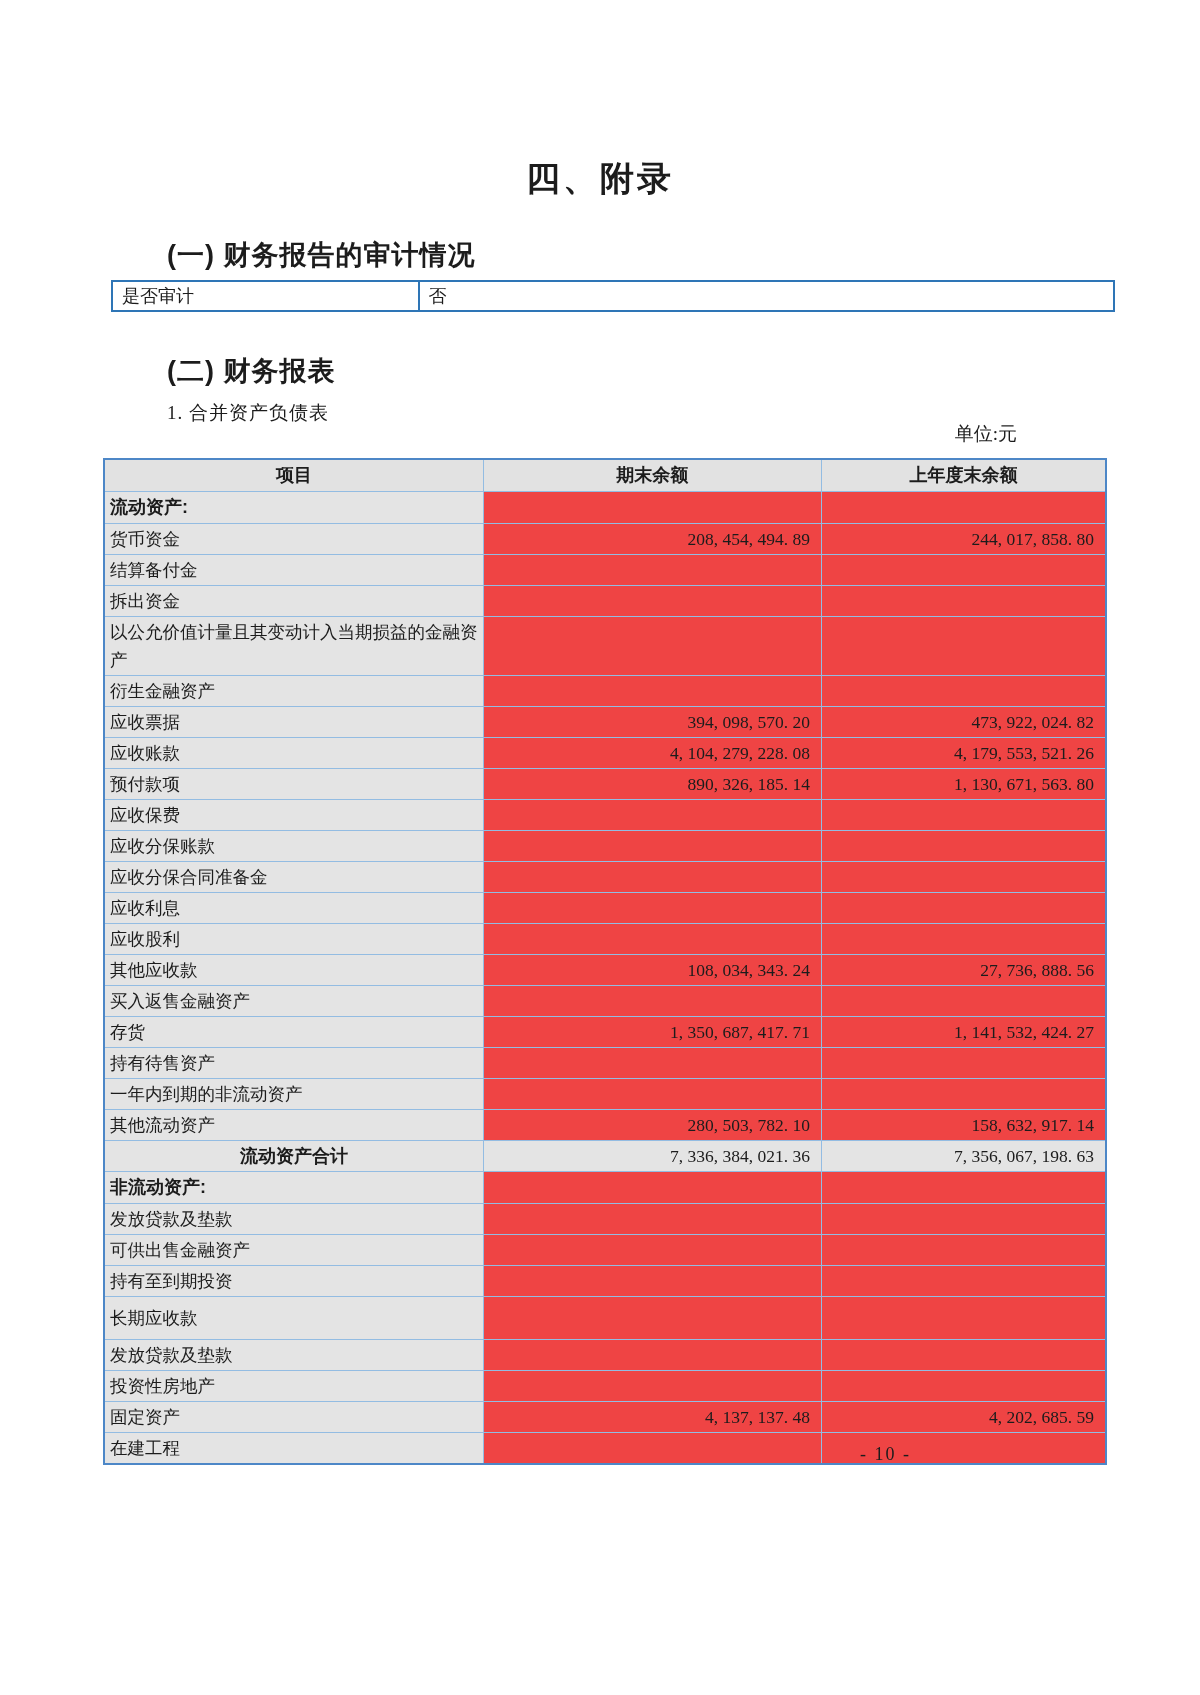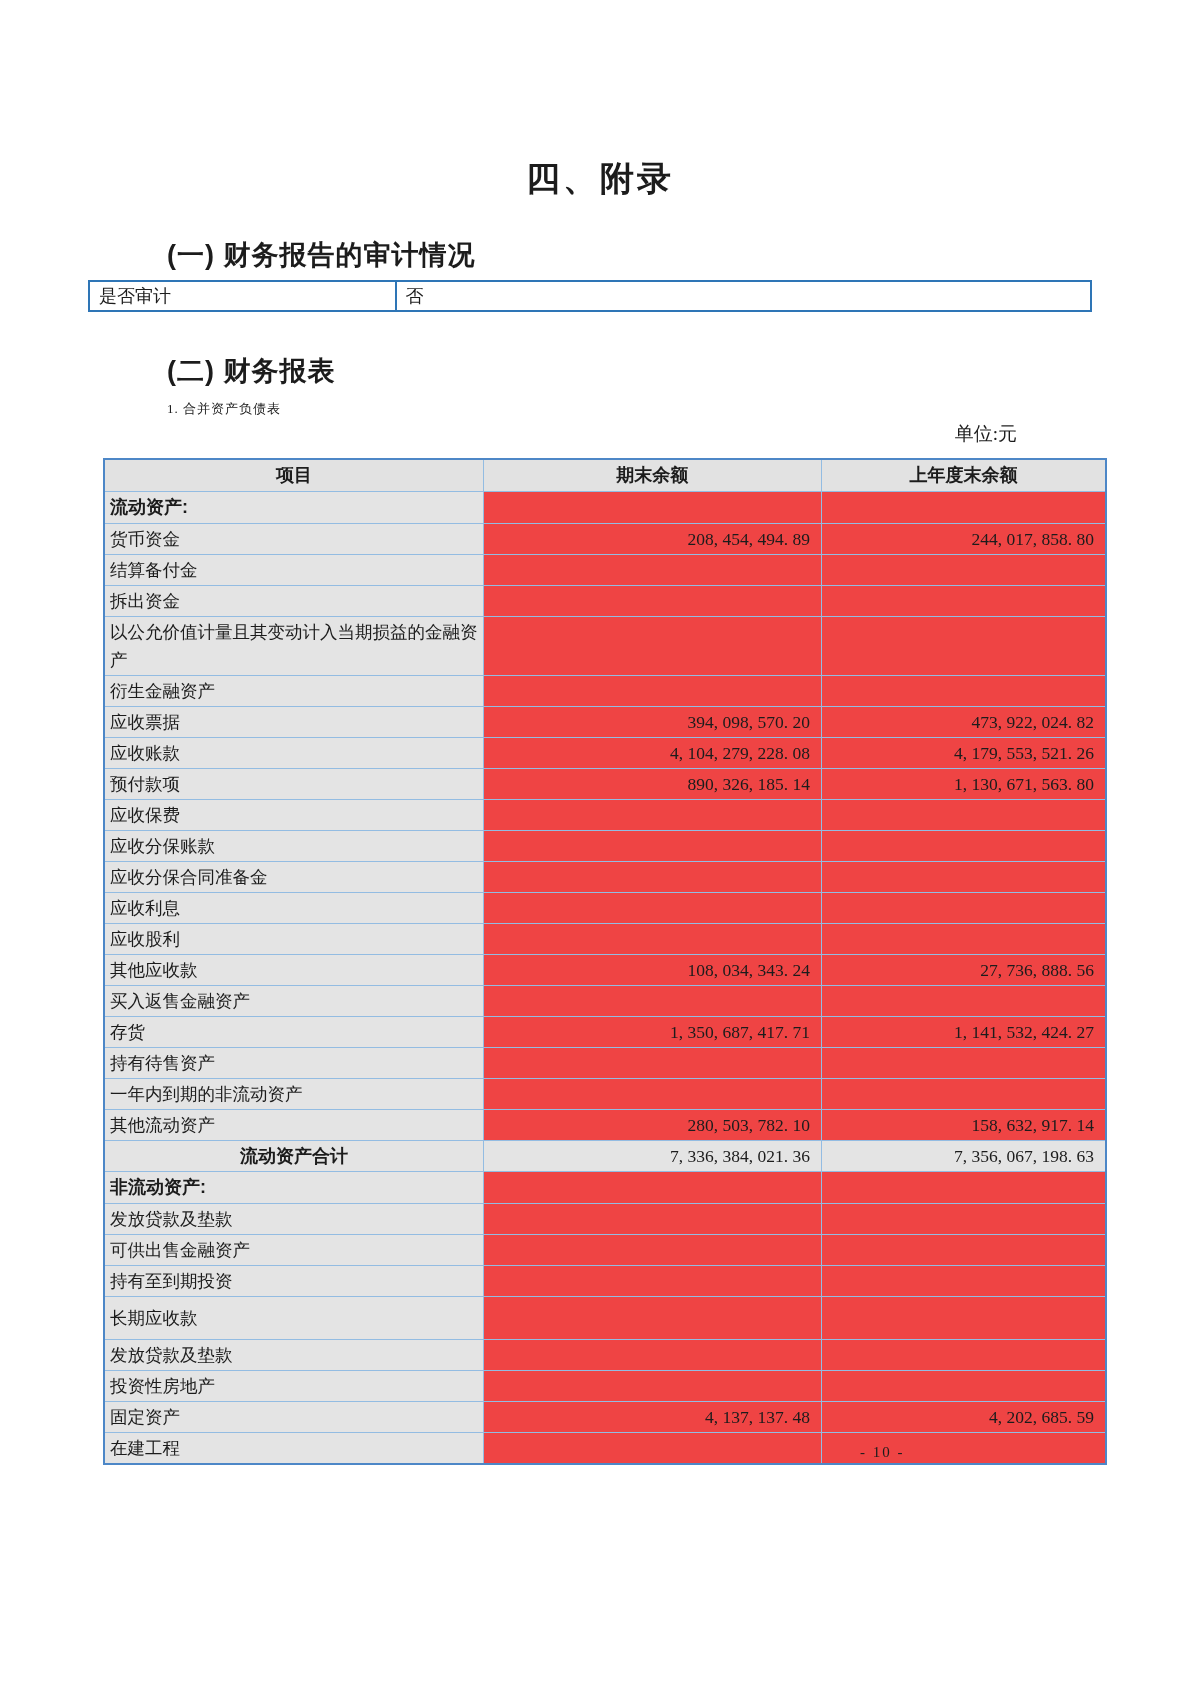--- a/index.html
+++ b/index.html
@@ -19,29 +19,29 @@
   }
   .sec-heading{
     position:absolute;left:167px;
     font-family:"Liberation Sans","DejaVu Sans",sans-serif;
     font-weight:bold;font-size:27px;letter-spacing:1px;
   }
   .sec-heading.first{top:237px;}
   .sec-heading.second{top:353px;}
   .sub-heading{
     position:absolute;left:167px;top:400px;
-    font-size:13px;letter-spacing:1px;
+    font-size:19px;letter-spacing:1px;
   }
   .unit-label{
     position:absolute;top:421px;right:183px;
     font-size:19px;
   }
   
   .audit-table{
-    position:absolute;left:88px;top:280px;width:1004px;
+    position:absolute;left:111px;top:280px;width:1004px;
     border-collapse:collapse;table-layout:fixed;
   }
   .audit-table td{
     border:2px solid var(--audit-border,#2e75b6);
     height:26px;font-size:18px;padding:1px 9px;vertical-align:middle;
   }
   .audit-table td.k{width:28.6%;}
   
   .bs-table{
     position:absolute;left:103px;top:458px;width:1004px;
@@ -72,21 +72,21 @@
   }
   .bs-table tr.variant-total td{background:var(--label-bg,#e4e4e4);}
   .bs-table tr.variant-total td.label{
     text-align:center;
     font-family:"Liberation Sans","DejaVu Sans",sans-serif;
     font-weight:bold;font-size:18px;
   }
   .bs-table tr.variant-tall td{height:40px;}
   .page-num{
     position:absolute;top:1444px;left:860px;
-    font-size:15px;letter-spacing:2px;
+    font-size:18px;letter-spacing:2px;
   }
 </style>
 </head>
 <body>
 
 <div class="page">
 
   <div class="doc-title">四、附录</div>
 
   <div class="sec-heading first">(一) 财务报告的审计情况</div>

